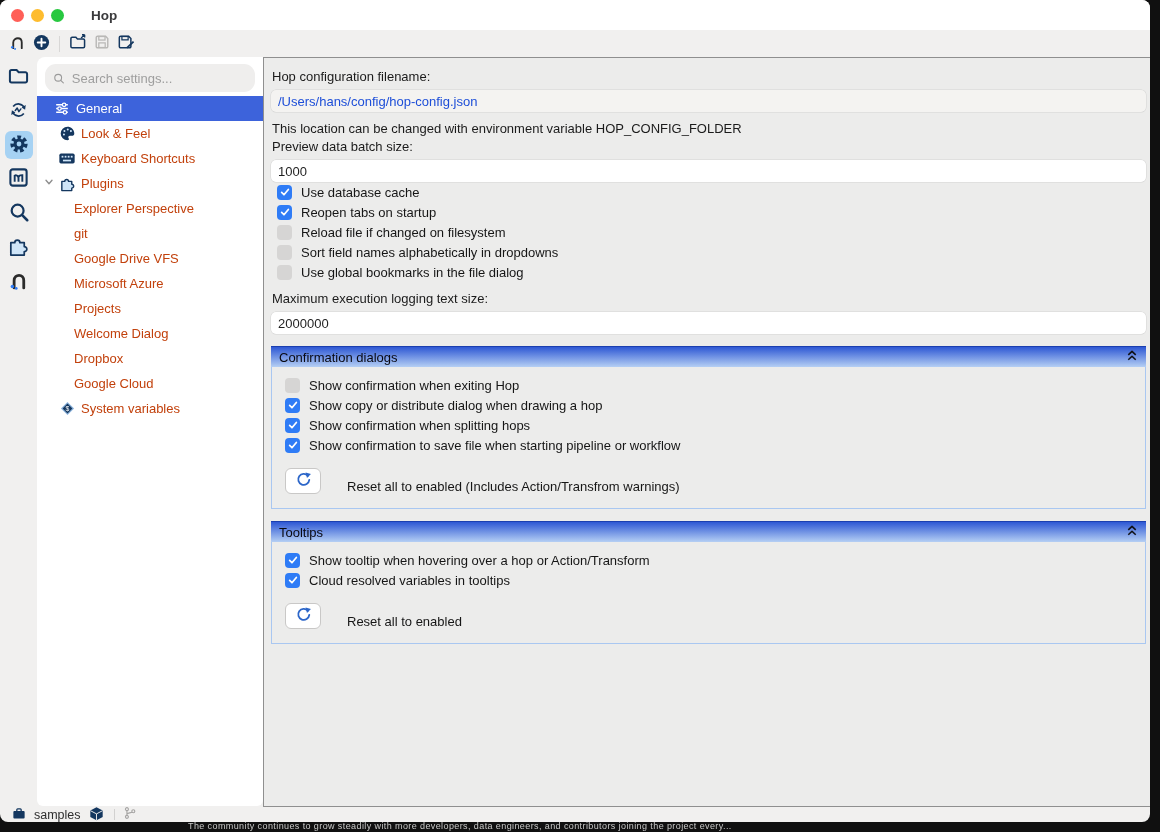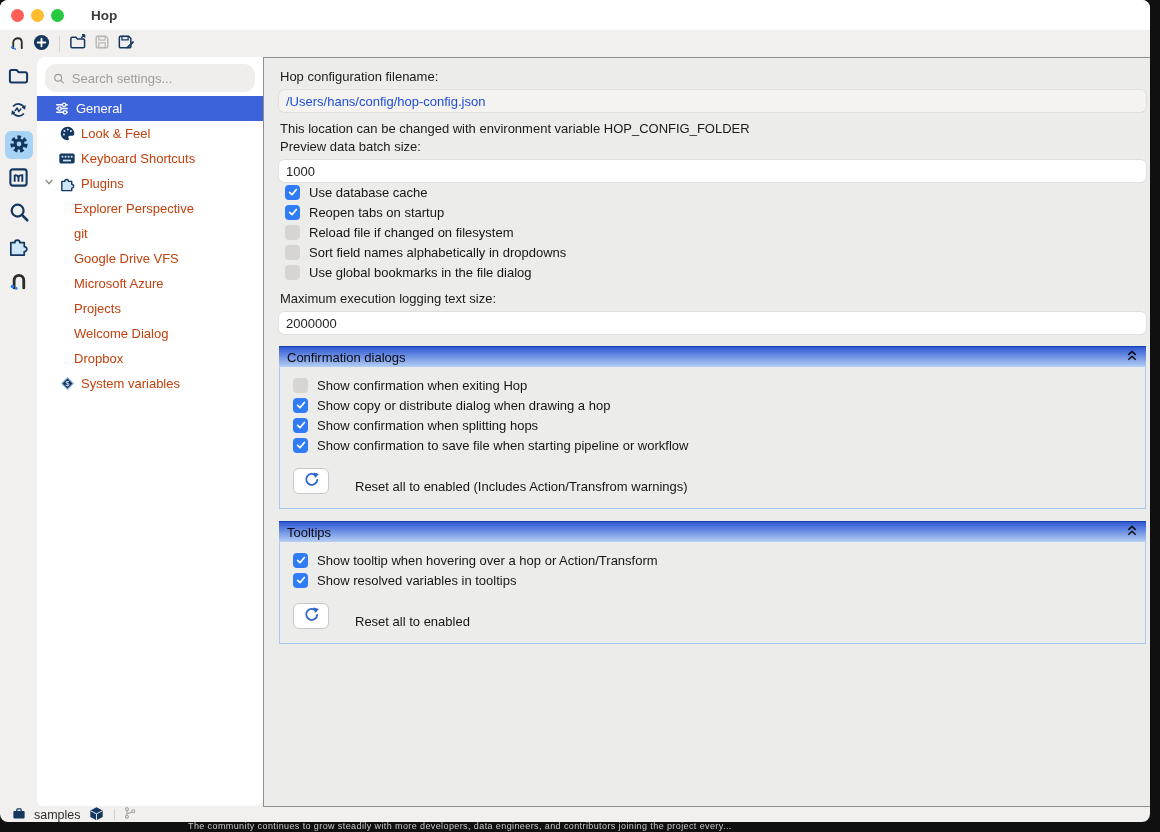--- a/index.html
+++ b/index.html
@@ -38,21 +38,21 @@
   .search { margin:7px 8px 0 8px; height:28px; background:#efeeed; border-radius:11px; display:flex; align-items:center; padding:0 8px; gap:5px; flex:0 0 auto; }
   .search input { border:none; outline:none; background:transparent; font-size:13px; color:#333; width:100%; font-family:inherit; }
   .search input::placeholder { color:#9e9e9e; }
   .tree { margin-top:4px; }
   .trow { height:25px; display:flex; align-items:center; font-size:13px; color:#c2410c; position:relative; padding-left:21px; cursor:default; }
   .trow.lvl1 { padding-left:37px; }
   .trow.sel { background:#3d63db; color:#fff;padding-left:16px; }
   .texp { position:absolute; left:6px; top:5px; width:14px; height:14px; }
   .ticon { width:18px; height:18px; margin-right:5px; display:flex; align-items:center; justify-content:center; flex:0 0 auto; }
   
-  .content { flex:1; background:#ececeb; border:1px solid #8f8f8f; border-right:none; padding:8px 4px 0 15px; overflow:hidden; }
+  .content { flex:1; background:#ececeb; border:1px solid #8f8f8f; border-right:none; padding:8px 4px 0 7px; overflow:hidden; }
   .lbl { margin:3px 0 6px 1px; color:#1b1b1b; }
   .lbl.spaced { margin-top:9px; }
   input.txt { display:block; width:100%; height:22px; border:none; border-radius:5px; background:#fff; font-size:13px; padding:0 7px; color:#1f1f1f; outline:none; box-shadow:0 0 0 0.5px rgba(0,0,0,.10); font-family:inherit; }
   input.txt.disabled { background:#f4f3f1; color:#1d4ed8; }
   .note { margin:9px 0 2px 1px; color:#1b1b1b; }
   .cbgroup { }
   .cbrow { display:flex; align-items:center; gap:9px; height:20px; padding-left:6px; }
   .cb { width:15px; height:15px; border-radius:4px; background:#d6d5d4; display:flex; align-items:center; justify-content:center; flex:0 0 auto; }
   .cb svg { visibility:hidden; }
   .cb.on { background:#2f7cf6; }
@@ -241,20 +241,23 @@
           </div>
           <div class="trow lvl1">
             <span>Projects</span>
           </div>
           <div class="trow lvl1">
             <span>Welcome Dialog</span>
           </div>
           <div class="trow lvl1">
             <span>Dropbox</span>
           </div>
+          <div class="trow lvl1">
+            <span>Google Cloud</span>
+          </div>
           <div class="trow">
             <span class="ticon">
               <svg width="17" height="17" viewBox="0 0 20 20">
                 <rect x="5.2" y="5.2" width="9.6" height="9.6" fill="#14375f" stroke="#8fb6de" stroke-width="1.4" transform="rotate(45 10 10)"></rect>
                 <text x="10" y="13" text-anchor="middle" font-size="8" fill="#fff" font-family="Liberation Sans,sans-serif">$</text>
               </svg>
             </span>
             <span>System variables</span>
           </div>
         </div>
@@ -379,21 +382,21 @@
                   </svg>
                 </span>
                 <span>Show tooltip when hovering over a hop or Action/Transform</span>
               </div>
               <div class="cbrow">
                 <span class="cb on">
                   <svg width="12" height="12" viewBox="0 0 14 14">
                     <polyline points="3.1,7.5 5.8,10.2 10.9,4" fill="none" stroke="#fff" stroke-width="2" stroke-linecap="round" stroke-linejoin="round"></polyline>
                   </svg>
                 </span>
-                <span>Show resolved variables in tooltips</span>
+                <span>Cloud resolved variables in tooltips</span>
               </div>
               <div class="resetrow">
                 <button class="reset-btn">
                   <span><svg width="19" height="19" viewBox="0 0 24 24">
                       <path d="M17.6 7.2 A7 7 0 1 0 19.3 12.6" fill="none" stroke="#2c66c9" stroke-width="2.3" stroke-linecap="round"></path>
                       <polygon points="14.6,3.2 21.4,5.2 16.4,10.2" fill="#2c66c9"></polygon>
                     </svg></span>
                 </button>
                 <span>Reset all to enabled</span>
               </div>

